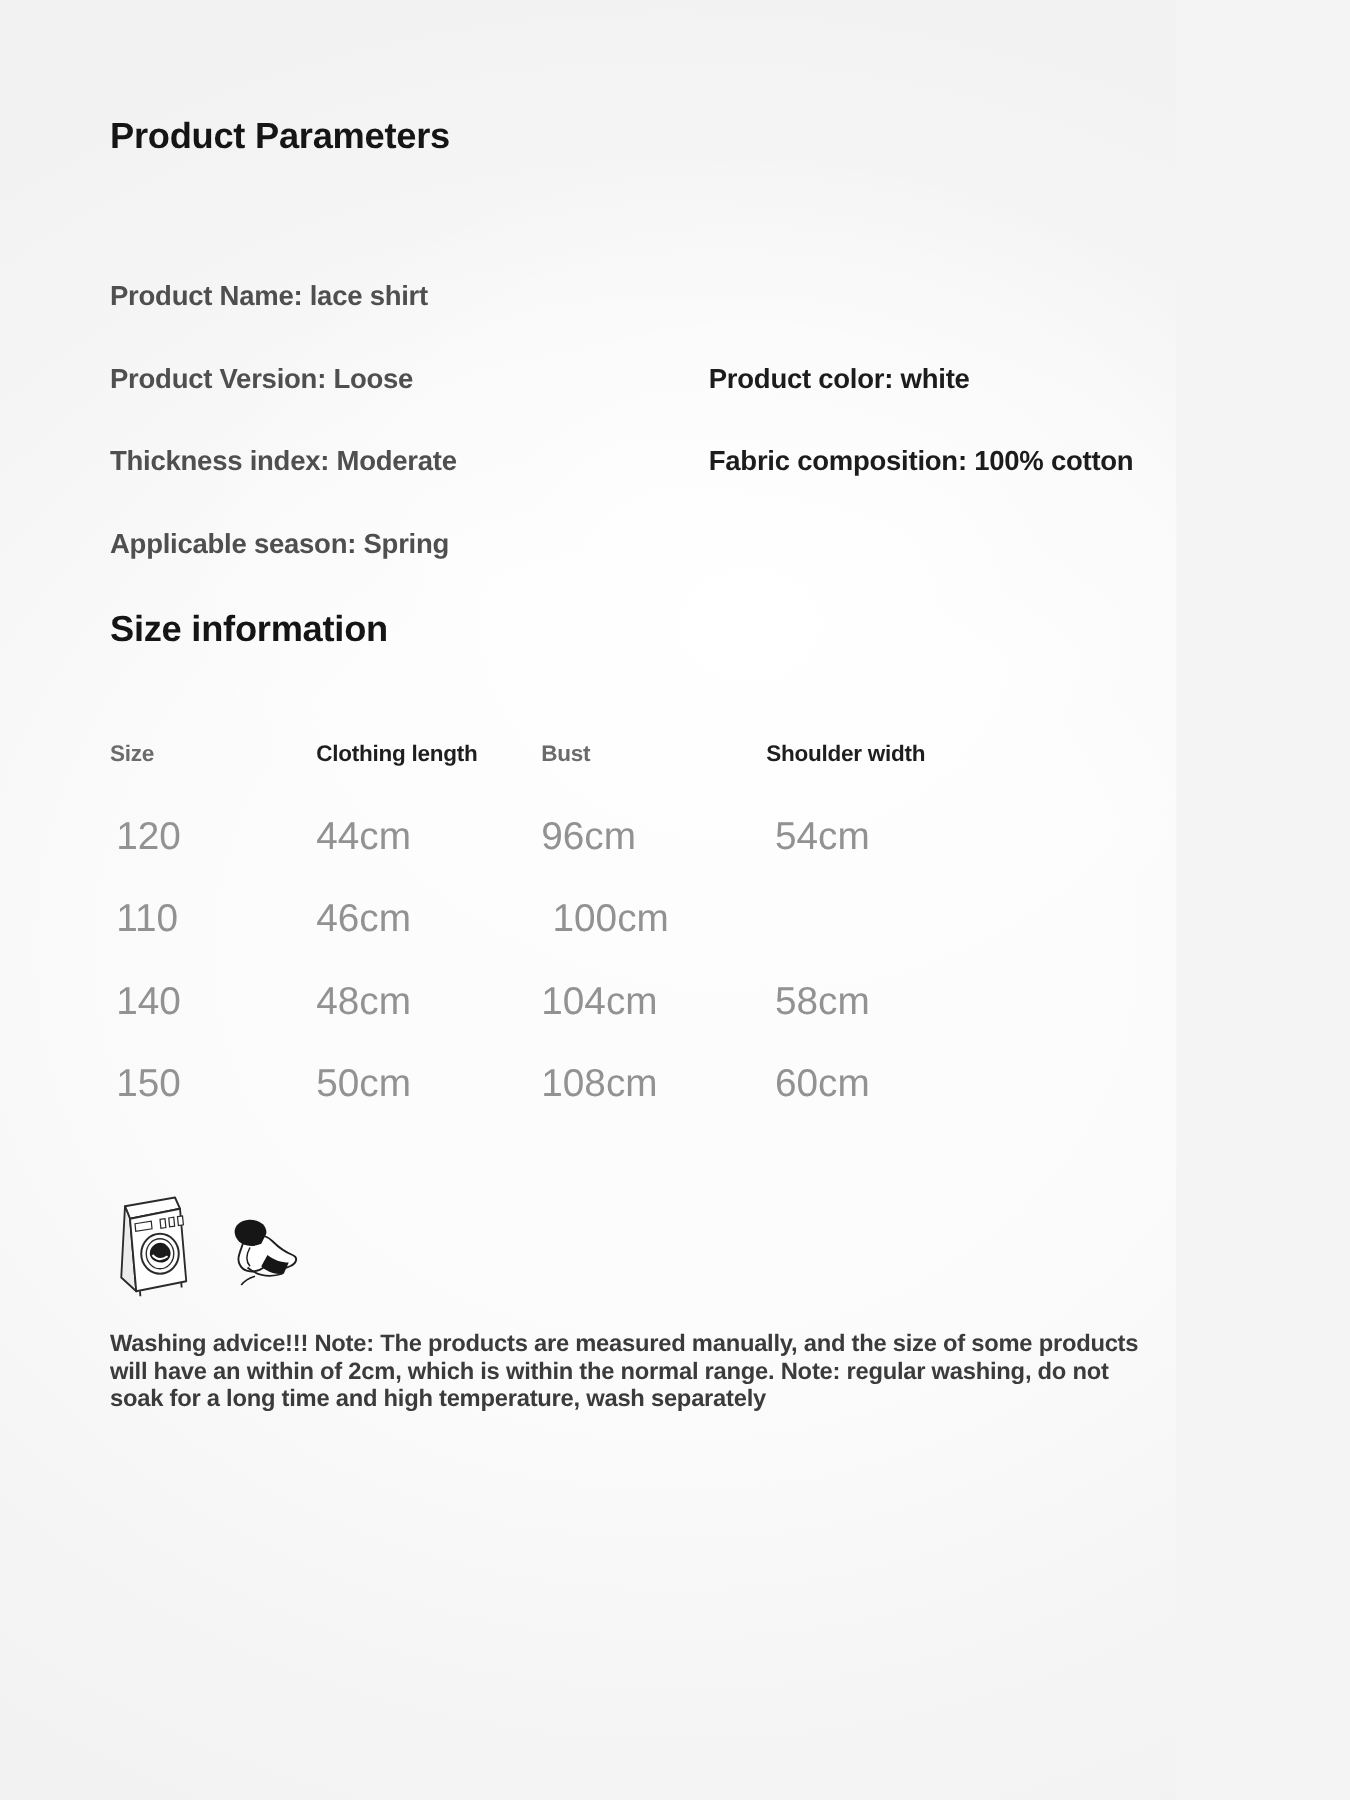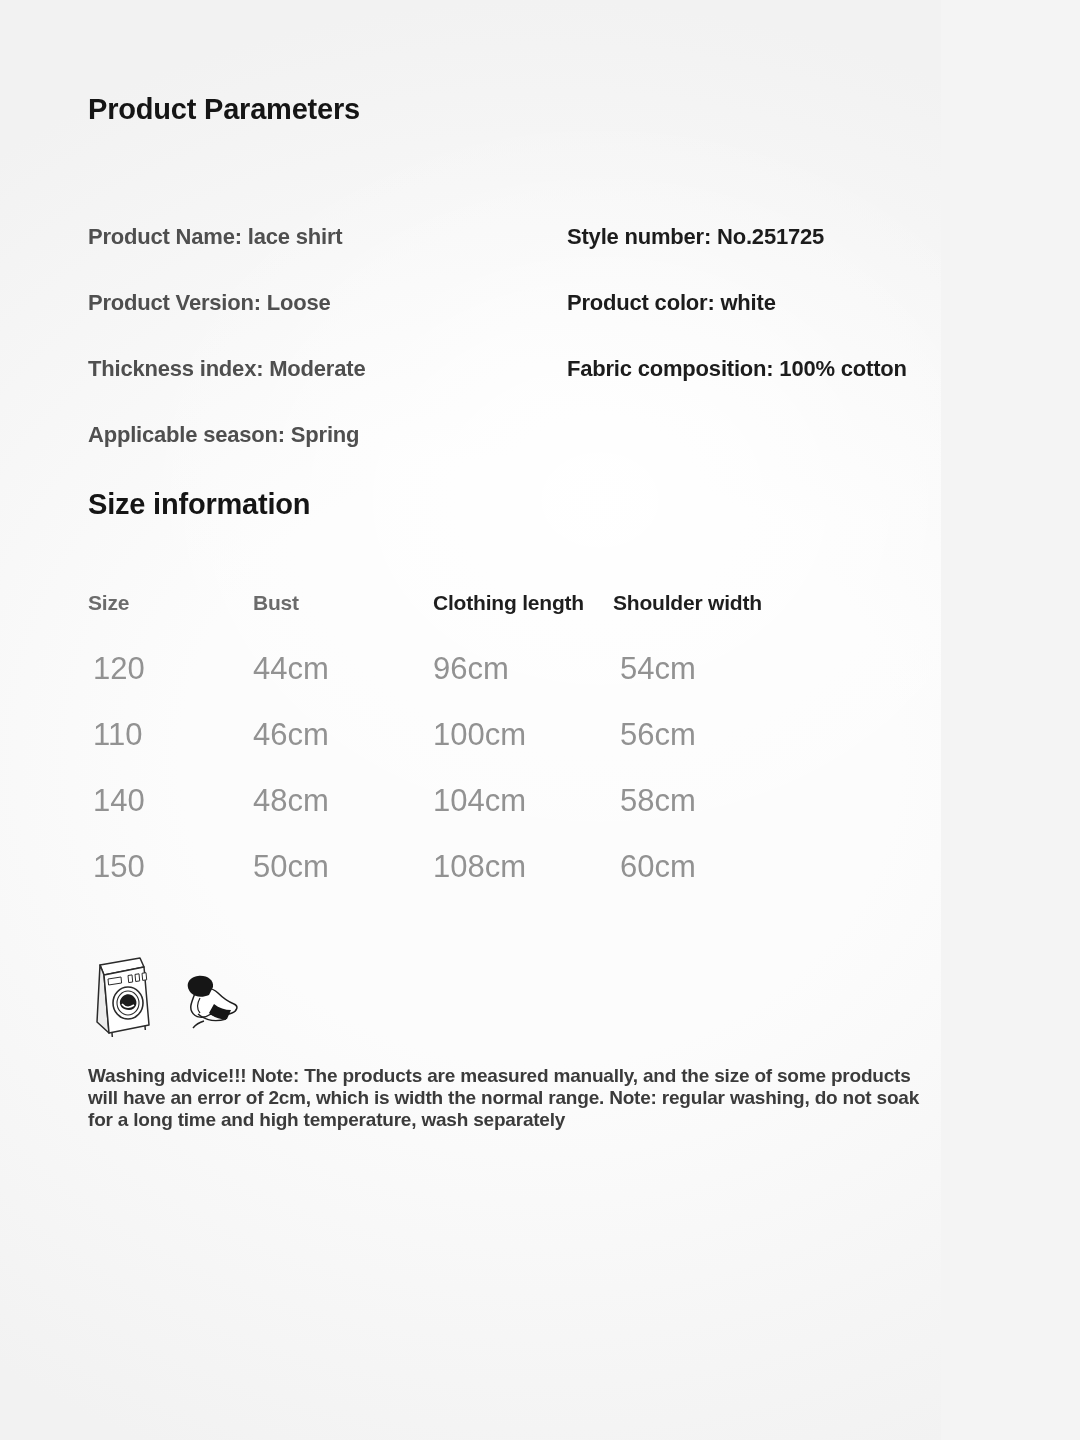--- a/index.html
+++ b/index.html
@@ -41,21 +41,21 @@
   .param-left{color:#4f4f4f;}
   .param-right{color:#1c1c1c;}
   
   .size-title{margin-top:36px;}
   .size-table{margin-top:56px;}
   .tbl-row{
     display:grid;
     grid-template-columns:165px 180px 178px 220px;
   }
   .tbl-head .cell{
-    font-size:21px;
+    font-size:18px;
     line-height:26px;
     font-weight:700;
     letter-spacing:-0.2px;
     display:flex;
     align-items:center;
   }
   .head-gray{color:#6b6b6b;}
   .head-dark{color:#1e1e1e;}
   .tbl-head{min-height:52px;}
   .tbl-data{
@@ -91,56 +91,54 @@
 </head>
 <body>
 
 <div class="page">
 
   <h1>Product Parameters</h1>
 
   <div class="params">
     <div class="param-row">
       <span class="param-left">Product Name: lace shirt</span>
-      <span class="param-right">Style number: No.251725</span>
     </div>
     <div class="param-row">
       <span class="param-left">Product Version: Loose</span>
       <span class="param-right">Product color: white</span>
     </div>
     <div class="param-row">
       <span class="param-left">Thickness index: Moderate</span>
       <span class="param-right">Fabric composition: 100% cotton</span>
     </div>
     <div class="param-row">
       <span class="param-left">Applicable season: Spring</span>
     </div>
   </div>
 
   <h2 class="size-title">Size information</h2>
 
   <div class="size-table">
     <div class="tbl-row tbl-head">
       <div class="cell head-gray">Size</div>
+      <div class="cell head-dark">Clothing length</div>
       <div class="cell head-gray">Bust</div>
-      <div class="cell head-dark">Clothing length</div>
       <div class="cell head-dark">Shoulder width</div>
     </div>
     <div class="tbl-data">
       <div class="tbl-row">
         <div class="cell">120</div>
         <div class="cell">44cm</div>
         <div class="cell">96cm</div>
         <div class="cell">54cm</div>
       </div>
       <div class="tbl-row">
         <div class="cell">110</div>
         <div class="cell">46cm</div>
         <div class="cell">100cm</div>
-        <div class="cell">56cm</div>
       </div>
       <div class="tbl-row">
         <div class="cell">140</div>
         <div class="cell">48cm</div>
         <div class="cell">104cm</div>
         <div class="cell">58cm</div>
       </div>
       <div class="tbl-row">
         <div class="cell">150</div>
         <div class="cell">50cm</div>
@@ -179,15 +177,15 @@
         <path d="M107,40 c7,-7 17,-6 23,0 c5,5 11,9 16,11 c5,2 3,7 -2,9 c-7,3 -15,4 -21,1 c-7,5 -16,4 -19,-2 c-3,-5 0,-10 3,-19 z" fill="#ffffff" stroke="#1f1f1f" stroke-width="1.5"></path>
         <path d="M103,40 c-7,-8 -2,-16 7,-17 c9,-1 16,4 15,11 l-4,8 c-7,3 -14,2 -18,-2 z" fill="#161616"></path>
         <path d="M126,51 c5,4 11,6 17,6 l-4,9 c-7,1 -14,-2 -18,-6 z" fill="#161616"></path>
         <path d="M110,61 q12,10 28,5" fill="none" stroke="#1f1f1f" stroke-width="1.4"></path>
         <path d="M116,68 q-7,2 -11,7" fill="none" stroke="#1f1f1f" stroke-width="1.4"></path>
         <path d="M112,45 q-5,9 0,15" fill="none" stroke="#1f1f1f" stroke-width="1.2"></path>
       </g>
     </svg>
   </div>
 
-  <p class="advice">Washing advice!!! Note: The products are measured manually, and the size of some products will have an error of 2cm, which is width the normal range. Note: regular washing, do not soak for a long time and high temperature, wash separately</p>
+  <p class="advice">Washing advice!!! Note: The products are measured manually, and the size of some products will have an within of 2cm, which is within the normal range. Note: regular washing, do not soak for a long time and high temperature, wash separately</p>
 
 </div>
 
 </body></html>

